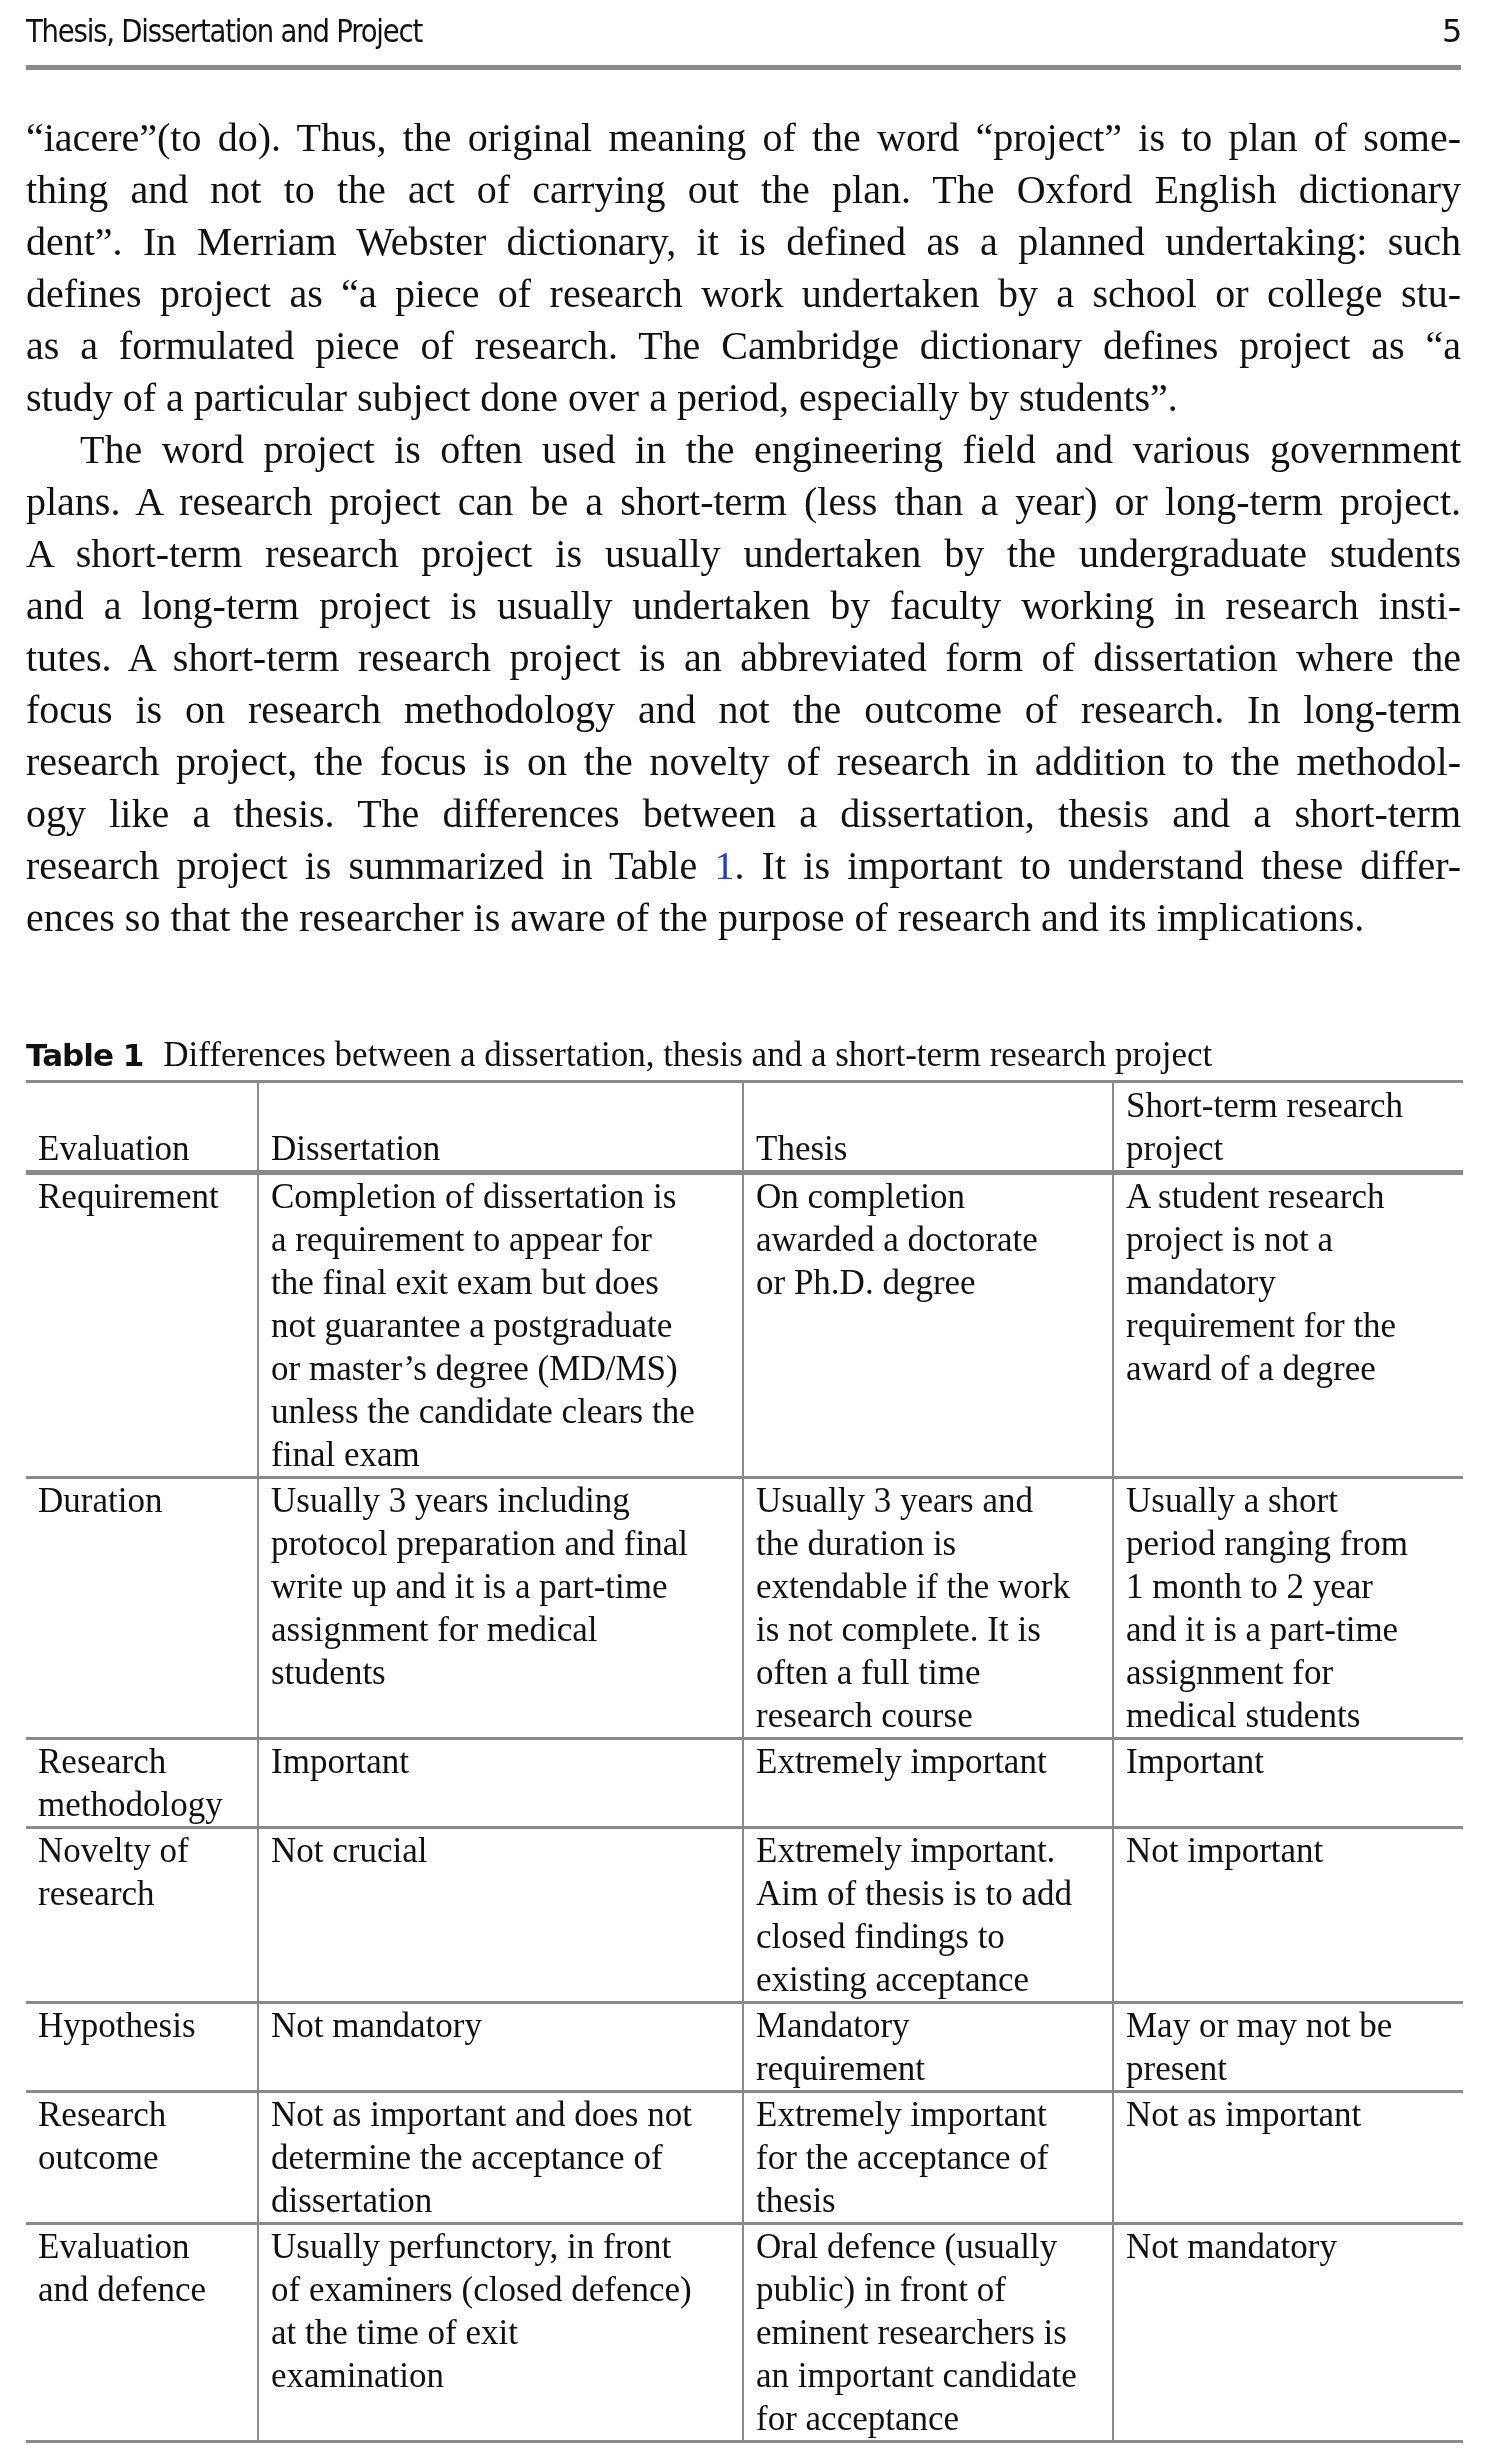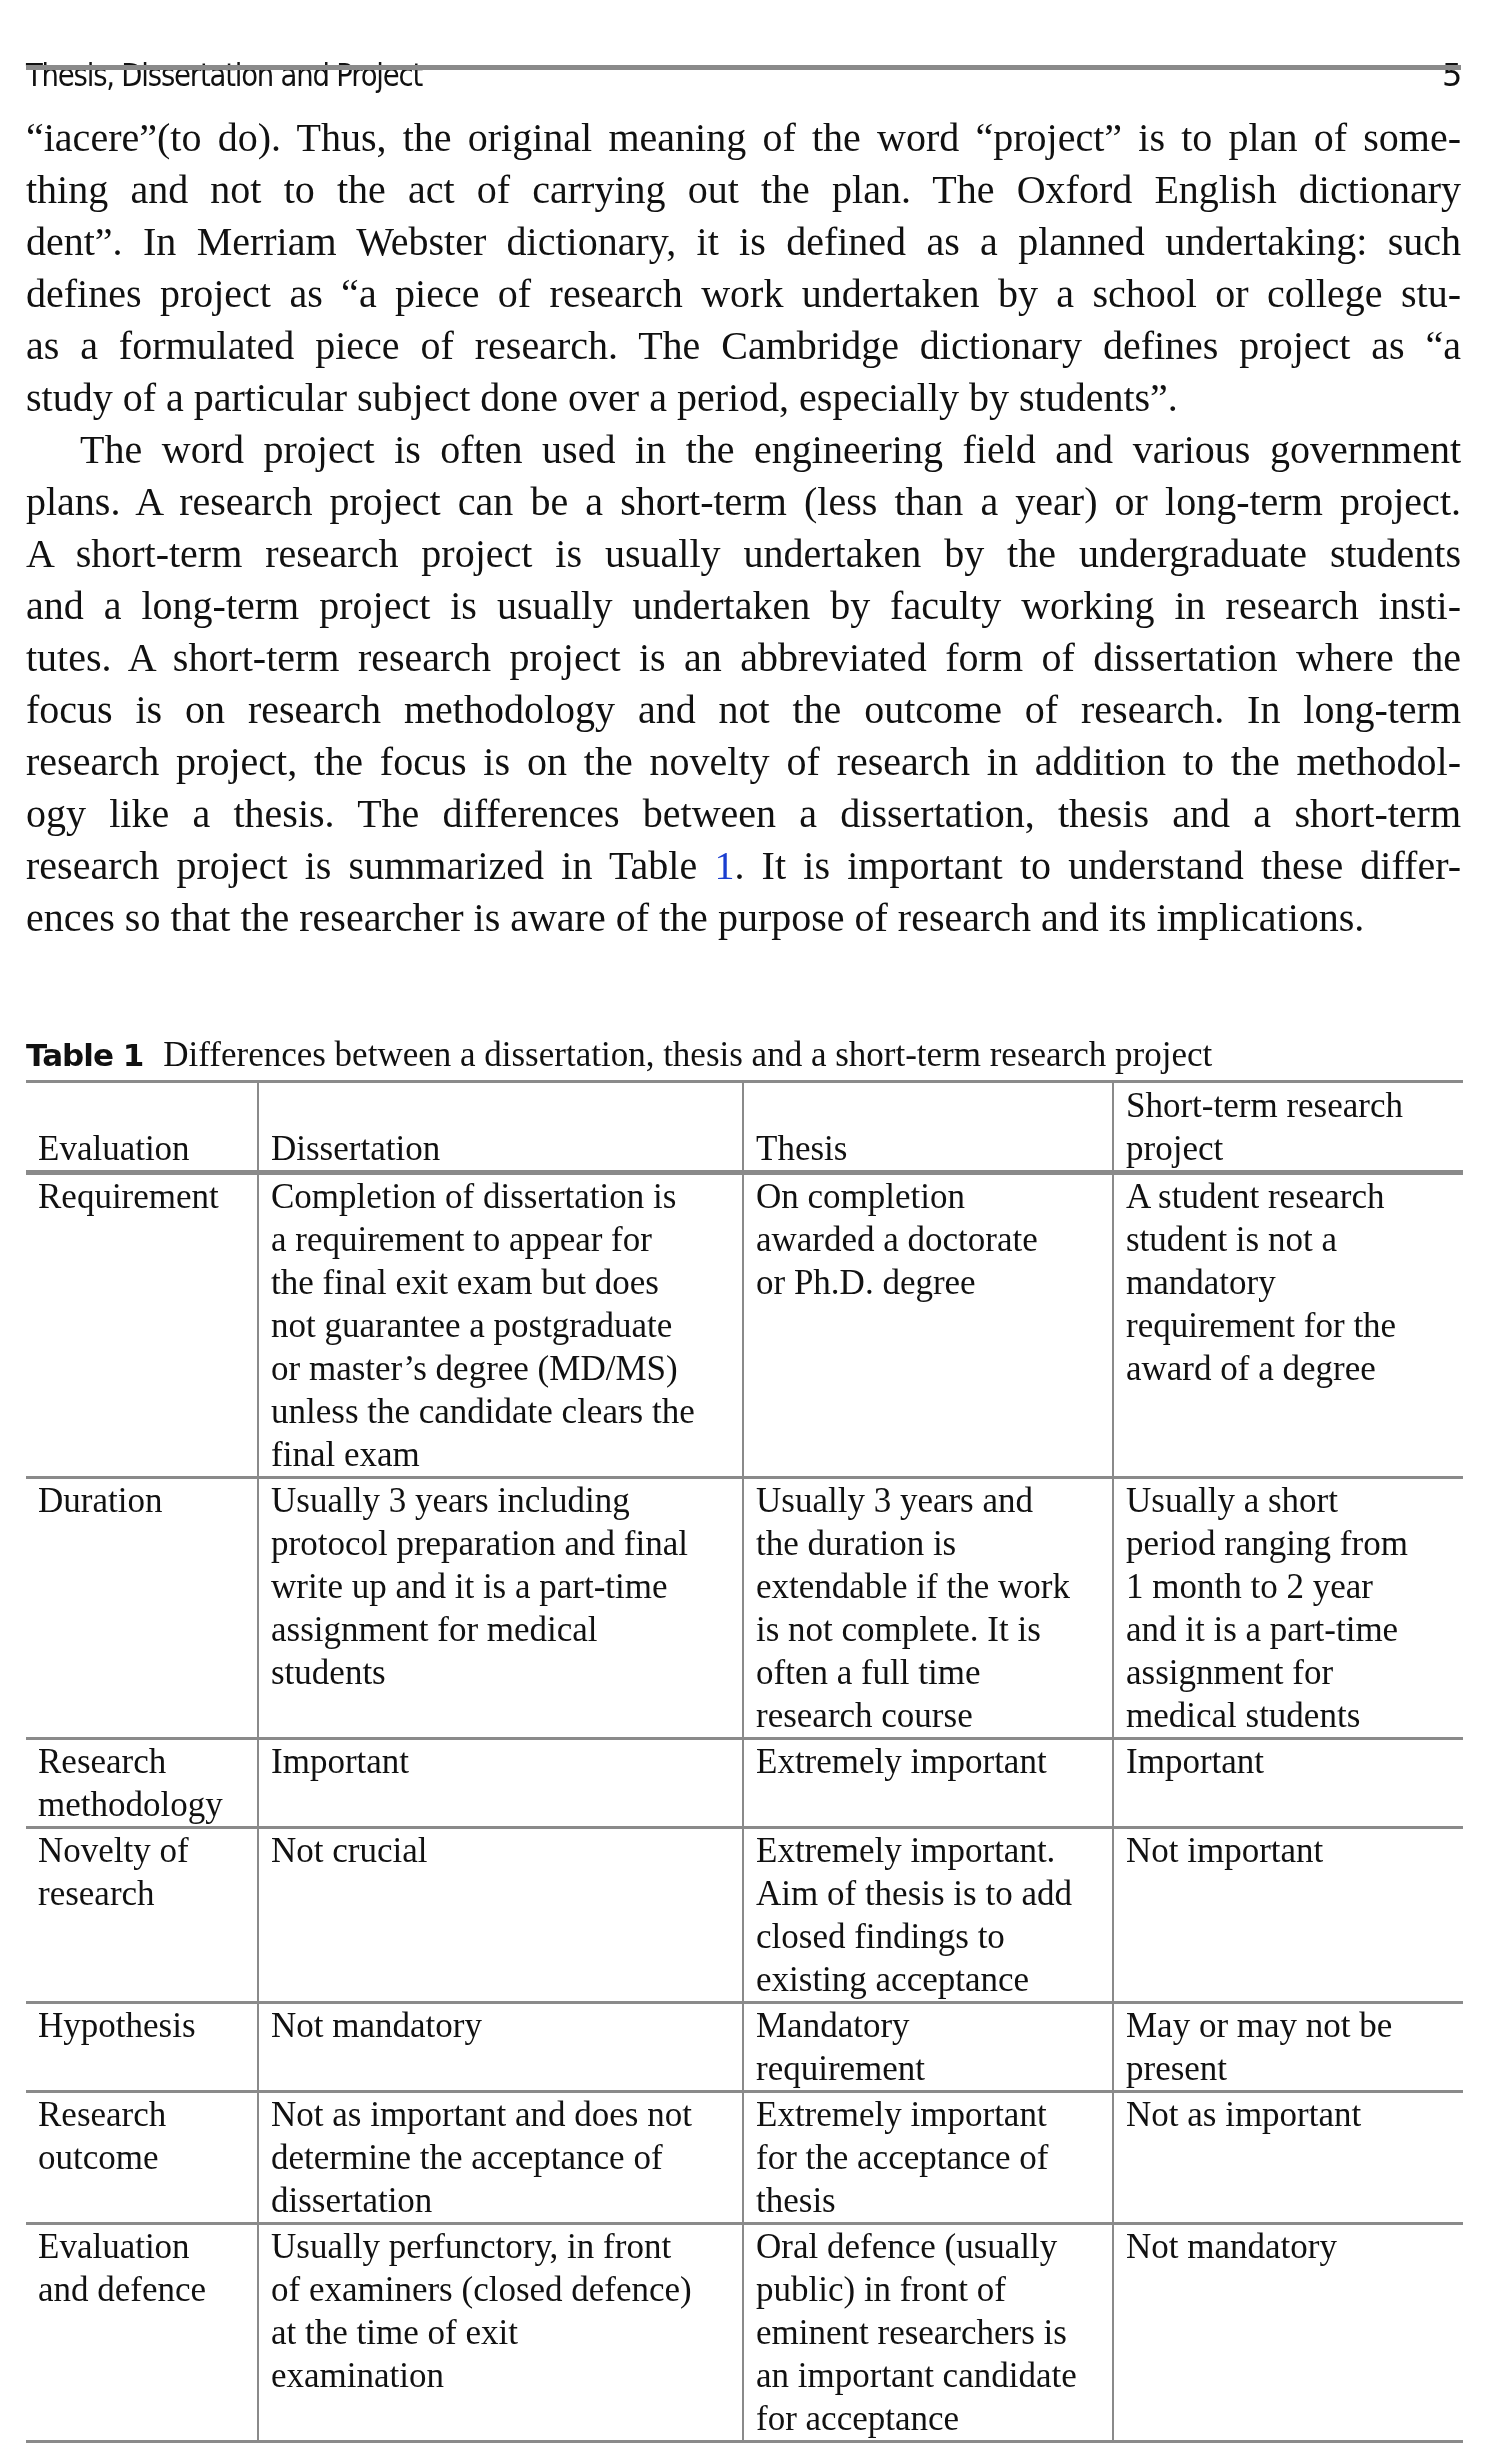--- a/index.html
+++ b/index.html
@@ -4,21 +4,20 @@
 <style>
   html, body { margin: 0; padding: 0; background: #ffffff; }
   body { width: 1487px; height: 2462px; position: relative; overflow: hidden; color: #111111; }
 
   .running-head {
     position: absolute; left: 26px; right: 26px; top: 5.2px; height: 52px;
     font-family: "DejaVu Sans", "Liberation Sans", sans-serif;
     font-size: 32px; letter-spacing: -1.4px;
     display: flex; justify-content: space-between; align-items: center;
     color: #111;
-    margin-top: 44px;
   }
   .running-head .title { transform: scaleX(0.86); transform-origin: left center; white-space: nowrap; }
   .head-rule {
     position: absolute; left: 26px; right: 26px; top: 65px; height: 5.2px; background: #8a8a8a;
   }
 
   .body-text {
     position: absolute; left: 26px; width: 1435px; top: 112px;
     font-family: "Liberation Serif", "DejaVu Serif", serif;
     font-size: 40px; line-height: 52px; color: #111;
@@ -133,21 +132,21 @@
             <span class="cell-line">unless the candidate clears the</span>
             <span class="cell-line">final exam</span>
           </td>
           <td>
             <span class="cell-line">On completion</span>
             <span class="cell-line">awarded a doctorate</span>
             <span class="cell-line">or Ph.D. degree</span>
           </td>
           <td>
             <span class="cell-line">A student research</span>
-            <span class="cell-line">student is not a</span>
+            <span class="cell-line">project is not a</span>
             <span class="cell-line">mandatory</span>
             <span class="cell-line">requirement for the</span>
             <span class="cell-line">award of a degree</span>
           </td>
         </tr>
         <tr>
           <td>
             <span class="cell-line">Duration</span>
           </td>
           <td>

